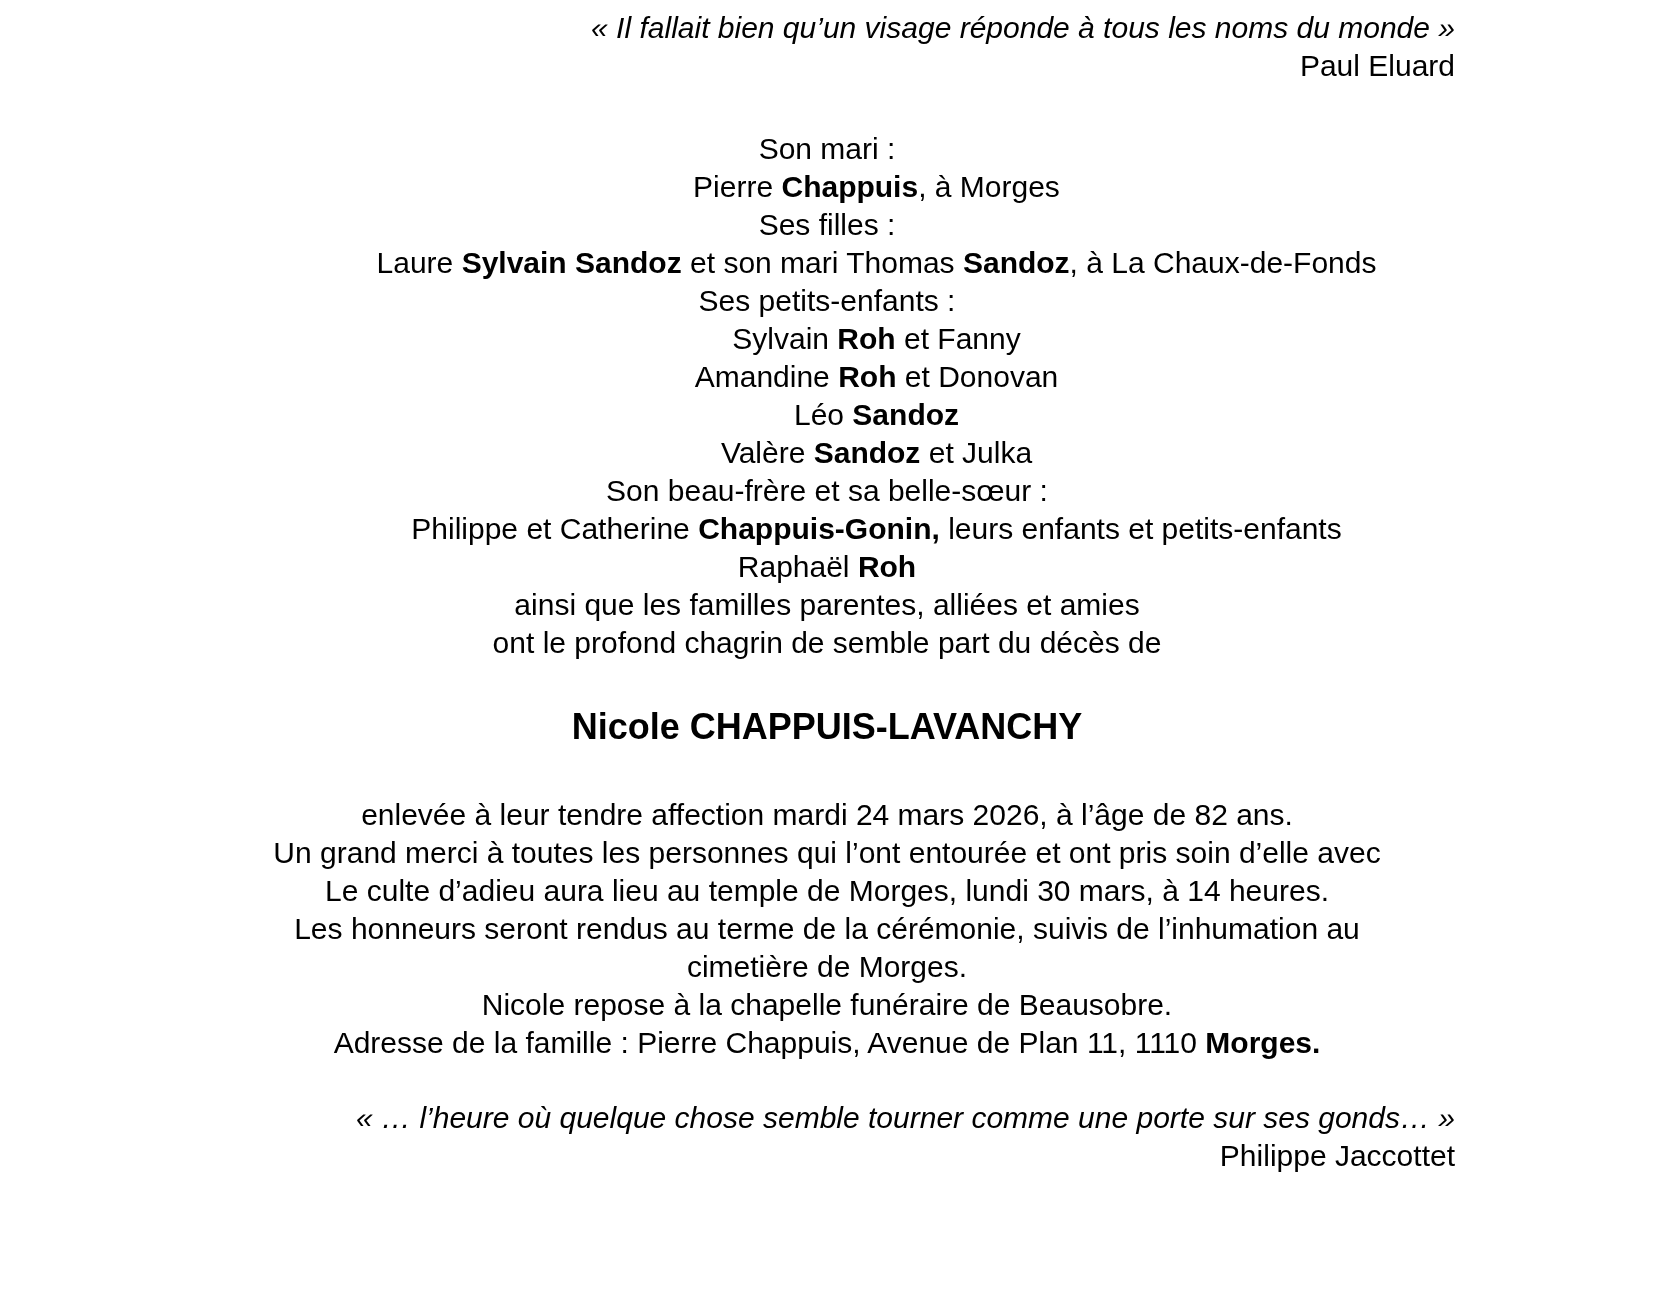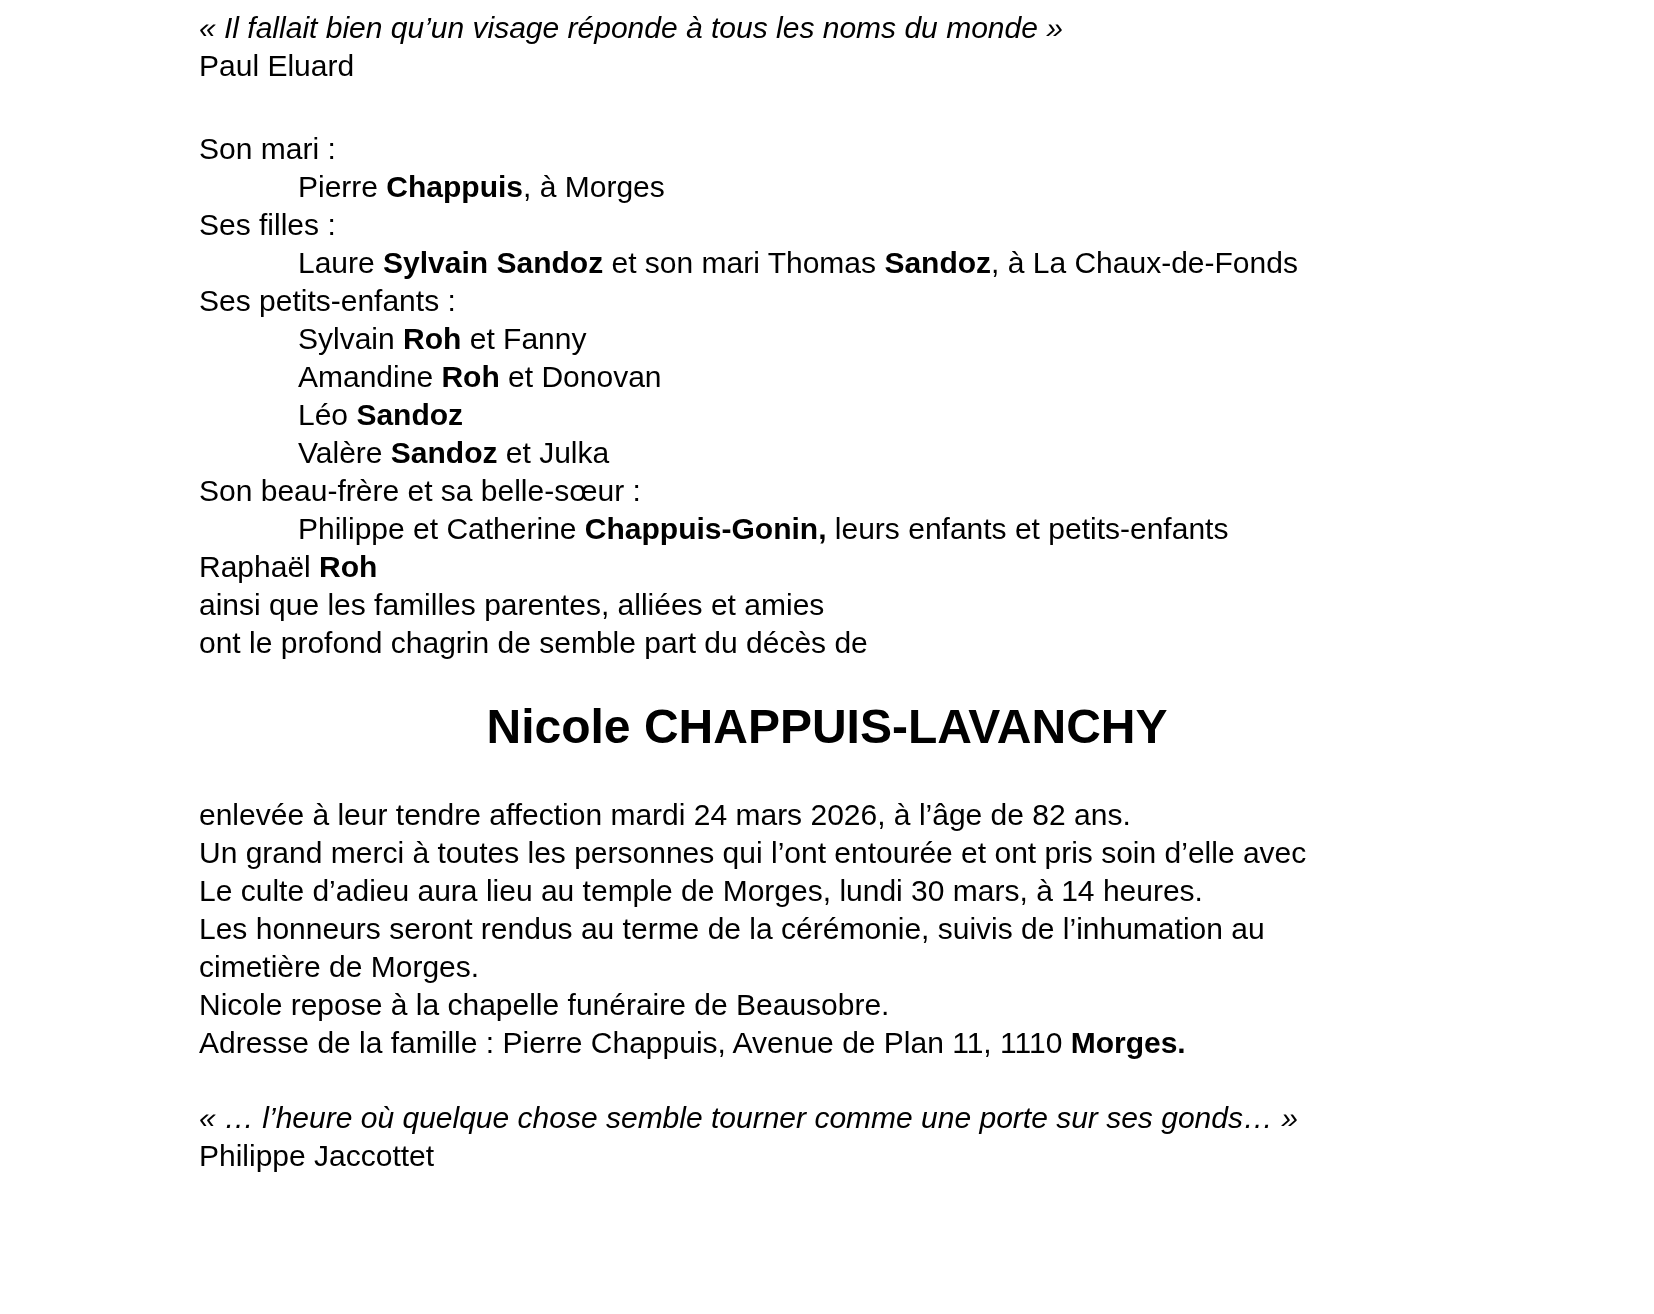--- a/index.html
+++ b/index.html
@@ -14,43 +14,44 @@
     height: 1314px;
     background: #ffffff;
     color: #000000;
     font-family: "Liberation Sans", "DejaVu Sans", sans-serif;
     font-size: 30px;
     line-height: 38px;
     padding: 9px 199px 0 199px;
     overflow: hidden;
   }
   .quote-block {
-    text-align: left;
+    text-align: right;
   }
   .quote-text {
     font-style: italic;
   }
   .quote-author {
     font-style: normal;
   }
   .family-list {
     margin-top: 45px;
   }
   .line {
     white-space: pre-wrap;
+    text-align: center;
   }
   .line.indent {
     padding-left: 99px;
   }
   .bold {
     font-weight: bold;
   }
   .deceased-name {
     font-weight: bold;
-    font-size: 48px;
+    font-size: 36px;
     line-height: 46px;
     text-align: center;
     margin-top: 42px;
   }
   .announcement {
     margin-top: 46px;
   }
   .quote-block.bottom {
     margin-top: 37px;
   }

